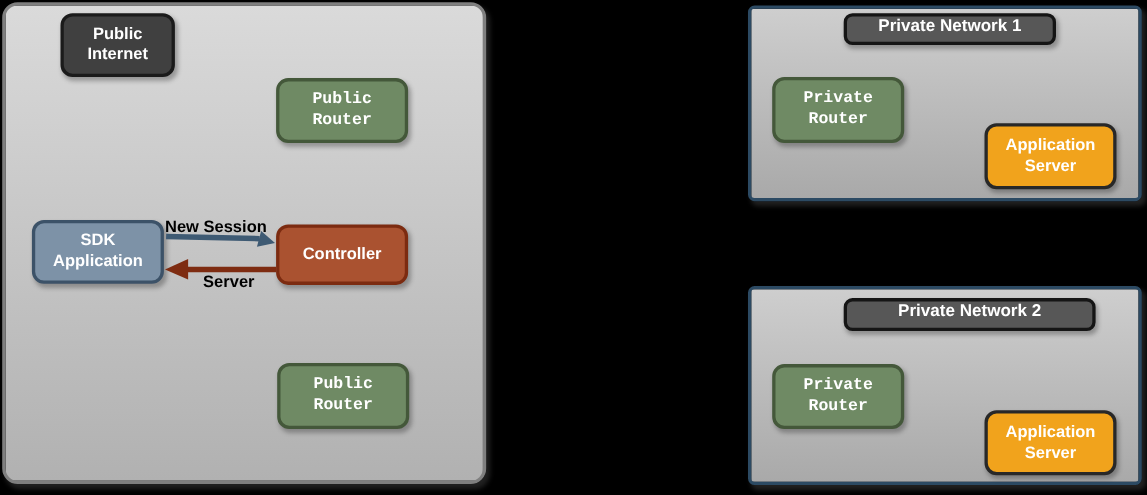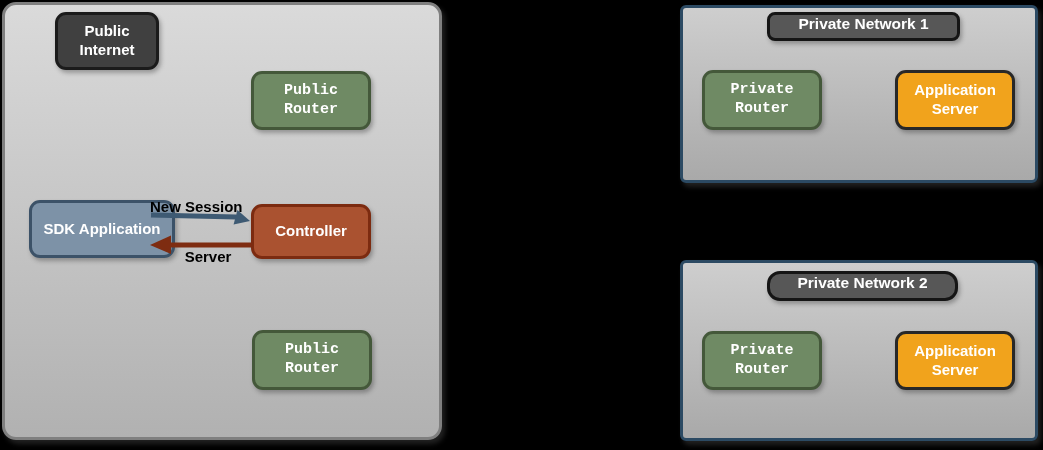--- a/index.html
+++ b/index.html
@@ -25,47 +25,47 @@
   .node{
     position:absolute;box-sizing:border-box;display:flex;align-items:center;justify-content:center;
     text-align:center;border-radius:11px;color:var(--node-text);
     font-weight:bold;font-size:15px;line-height:1.25;
     box-shadow:2px 3px 4px rgba(40,40,40,.35);
   }
   .node-dark{background:var(--dark-fill);border:3px solid var(--dark-border);}
   .node-green{background:var(--green-fill);border:3px solid var(--green-border);font-family:Liberation Mono, monospace;}
   .node-blue{background:var(--blue-fill);border:3px solid var(--blue-border);}
   .node-rust{background:var(--rust-fill);border:3px solid var(--rust-border);}
-  .node-orange{background:var(--orange-fill);border:3px solid var(--orange-border);}
+  .node-orange{background:var(--orange-fill);border:3px solid var(--orange-border);margin-top:42px;}
   .titlebar{
     position:absolute;box-sizing:border-box;display:flex;align-items:flex-start;justify-content:center;
     background:var(--titlebar-fill);border:3px solid var(--titlebar-border);border-radius:8px;
     color:var(--node-text);font-weight:bold;font-size:15.5px;
     box-shadow:2px 3px 4px rgba(40,40,40,.35);
   }
   .arrows-svg{position:absolute;left:0;top:0;width:1043px;height:450px;pointer-events:none;}
   .arrow-blue-line{stroke:var(--arrow-blue);stroke-width:5;fill:none;}
   .arrow-blue-head{fill:var(--arrow-blue);}
   .arrow-red-line{stroke:var(--arrow-red);stroke-width:5;fill:none;}
   .arrow-red-head{fill:var(--arrow-red);}
   .arrow-label{
     position:absolute;color:var(--arrow-label-text);font-weight:bold;font-size:15px;
     text-align:center;white-space:nowrap;
   }
   .label-new-session{left:150px;top:198px;width:86px;}
   .label-session{left:170px;top:248px;width:76px;}
   
   .pos-pi{left:25px;top:7px;width:104px;height:58px;margin-left:25px;}
   .pos-prt{left:246px;top:66px;width:120px;height:59px;}
-  .pos-sdk{left:24px;top:195px;width:146px;height:58px;}
+  .pos-sdk{left:24px;top:195px;width:120px;height:58px;}
   .pos-ctrl{left:246px;top:199px;width:120px;height:55px;}
   .pos-prb{left:247px;top:325px;width:120px;height:60px;}
   
   .pos-title{left:84px;top:4px;width:193px;height:29px;}
-  .pos-title2{left:84px;top:8px;width:191px;height:30px;border-radius:13px;}
+  .pos-title2{left:84px;top:8px;width:229px;height:30px;}
   .pos-privrouter{left:19px;top:62px;width:120px;height:60px;}
   .pos-appserver{left:212px;top:62px;width:120px;height:60px;}
   .pos-privrouter2{left:19px;top:68px;width:120px;height:59px;}
   .pos-appserver2{left:212px;top:68px;width:120px;height:59px;}
 </style>
 </head>
 <body>
 
 <div class="stage">
 

